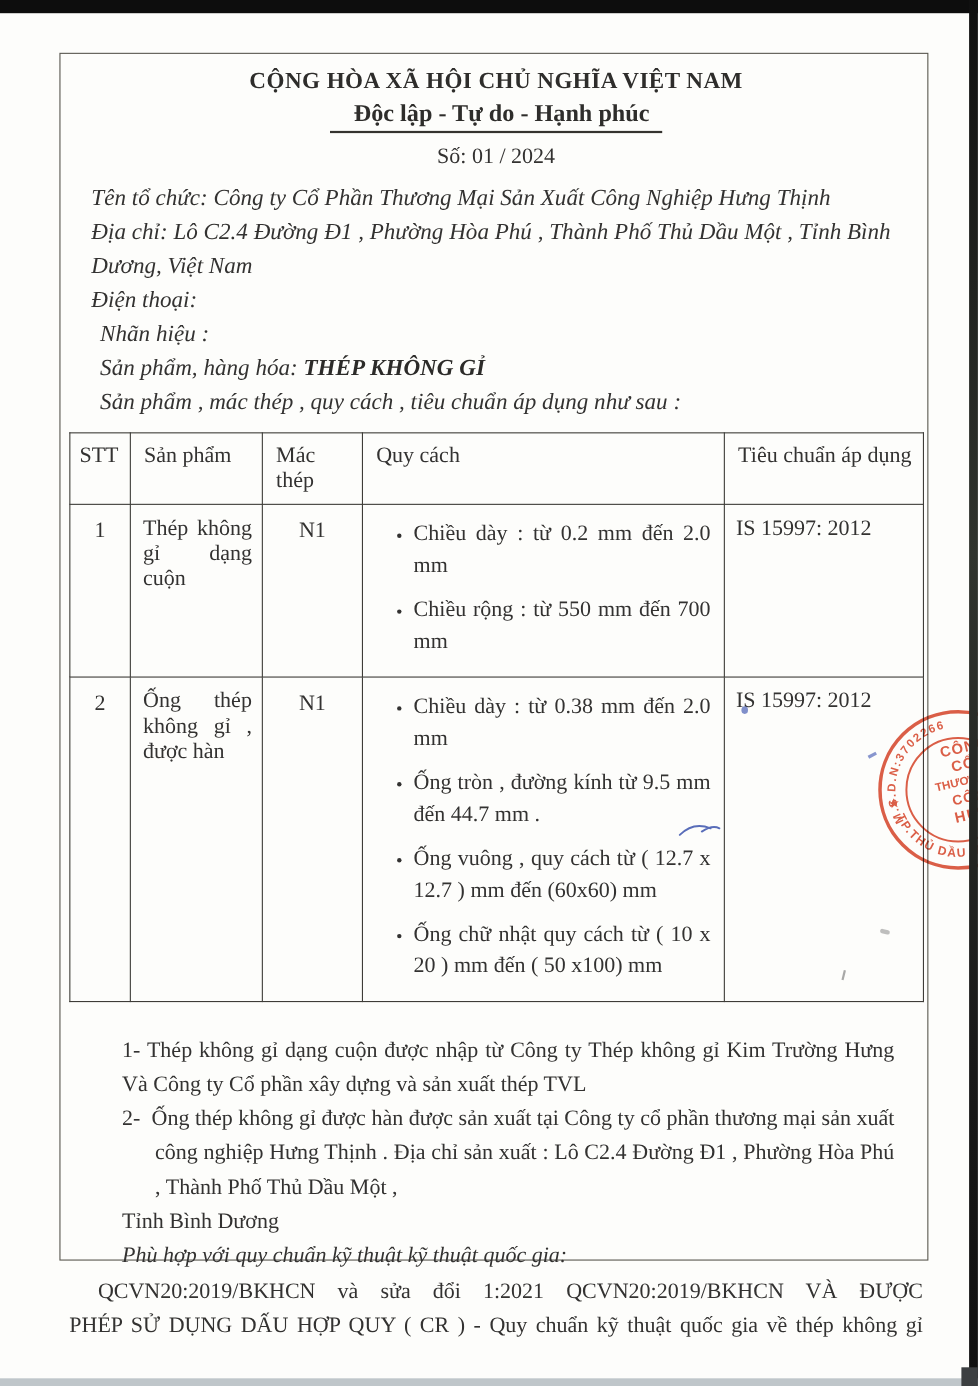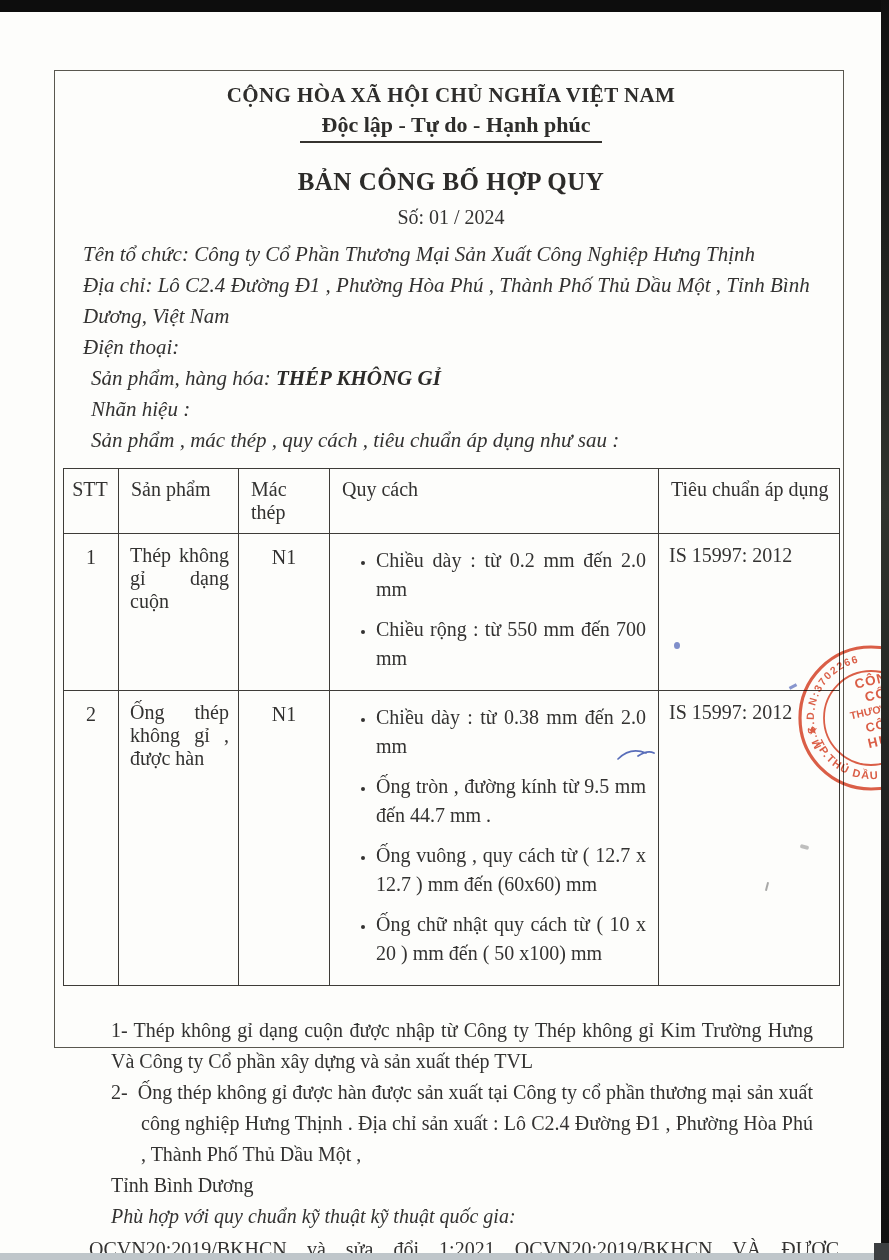--- a/index.html
+++ b/index.html
@@ -11,21 +11,21 @@
   }
   
   .top-bar{position:absolute;left:0;top:0;width:889px;height:12px;background:#0d0d0d;z-index:6;}
   .right-bar{position:absolute;left:881px;top:0;width:8px;height:1260px;z-index:6;
     background:linear-gradient(to bottom,#101010,#30342e 40%,#1a1a1a 75%,#101010);}
   .bottom-bar{position:absolute;left:0;top:1253px;width:889px;height:7px;background:#bfc6ca;z-index:6;}
   .corner-block{position:absolute;left:874px;top:1243px;width:15px;height:17px;background:#3c3f41;z-index:7;}
 
   
   .frame{
-    position:absolute;left:54px;top:70px;width:790px;height:978px;
+    position:absolute;left:54px;top:48px;width:790px;height:1098px;
     border:1.6px solid #59574f;box-sizing:border-box;
     padding:6px 24px 0 28px;
   }
 
   .center{text-align:center;}
   .republic{font-size:21px;font-weight:bold;letter-spacing:.4px;margin-top:6px;color:#2e2d2b;}
   .motto-wrap{text-align:center;margin-top:4px;}
   .motto{display:inline-block;font-size:22px;font-weight:bold;color:#2e2d2b;
     border-bottom:2.2px solid #35332f;padding:0 12px 3px 22px;}
   .doc-title{font-size:25px;font-weight:bold;letter-spacing:.5px;margin-top:25px;color:#2c2b29;}
@@ -86,29 +86,28 @@
 
 <div class="page">
 
   <div class="frame">
 
     <div class="republic center">CỘNG HÒA XÃ HỘI CHỦ NGHĨA VIỆT NAM</div>
     <div class="motto-wrap">
       <span class="motto">Độc lập - Tự do - Hạnh phúc</span>
     </div>
 
-    <div class="doc-title center">BẢN CÔNG BỐ HỢP QUY</div>
     <div class="doc-number center">Số: 01 / 2024</div>
 
     <div class="info">
       <p>Tên tổ chức: Công ty Cổ Phần Thương Mại Sản Xuất Công Nghiệp Hưng Thịnh</p>
       <p>Địa chỉ: Lô C2.4 Đường Đ1 , Phường Hòa Phú , Thành Phố Thủ Dầu Một , Tỉnh Bình Dương, Việt Nam</p>
       <p>Điện thoại:</p>
+      <p class="indent8">Nhãn hiệu :</p>
       <p class="indent8"><span>Sản phẩm, hàng hóa:</span>&nbsp;<b class="prod">THÉP KHÔNG GỈ</b></p>
-      <p class="indent8">Nhãn hiệu :</p>
       <p class="indent8">Sản phẩm , mác thép , quy cách , tiêu chuẩn áp dụng như sau :</p>
     </div>
 
     <table class="spec">
       <tbody>
           <tr>
         <th class="c1">STT</th>
         <th class="c2">Sản phẩm</th>
         <th class="c3">Mác thép</th>
         <th class="c4">Quy cách</th>

